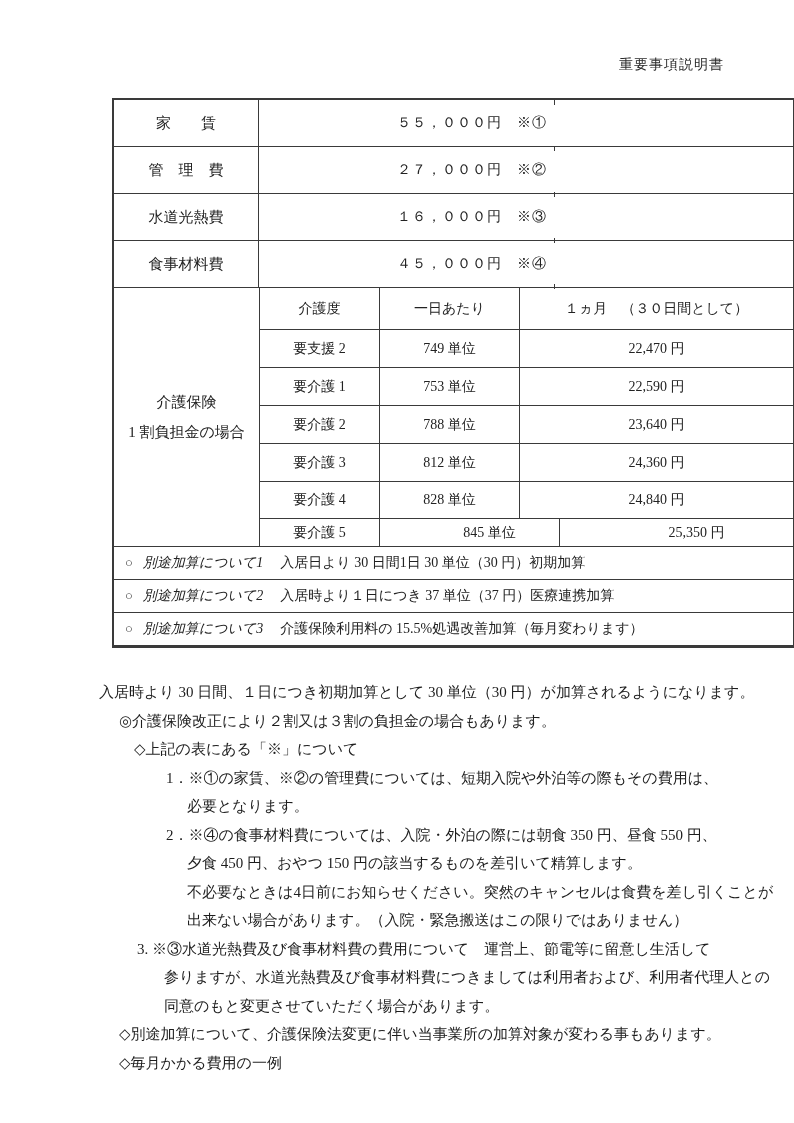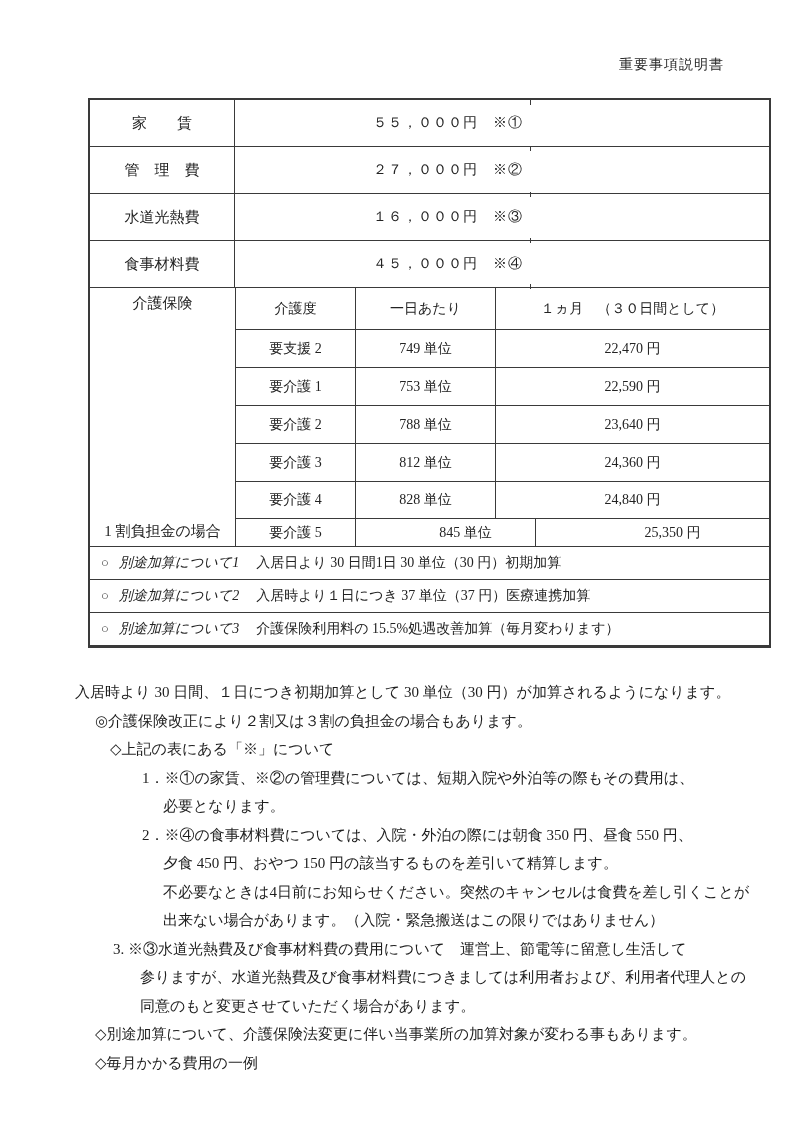--- a/index.html
+++ b/index.html
@@ -2,21 +2,21 @@
 <html><head>
 <meta charset="utf-8">
 <style>
   html,body{margin:0;padding:0;}
   body{
     width:794px;height:1123px;position:relative;background:#ffffff;
     font-family:"Liberation Serif","DejaVu Serif",serif;
     color:#1d1d1d;
     -webkit-font-smoothing:antialiased;
   }
-  .page{position:absolute;inset:0;overflow:hidden;}
+  .page{position:absolute;inset:0;overflow:hidden;margin-left:24px;}
 
   
   .doc-title{
     position:absolute;top:56px;right:70px;
     font-size:14px;letter-spacing:1px;color:#2a2a2a;
   }
 
   
   .fees-table{
     position:absolute;left:88px;top:98px;width:683px;
@@ -32,21 +32,21 @@
   }
   .fee-value{
     flex:1;display:flex;align-items:center;justify-content:center;
     padding-right:108px;font-size:14px;letter-spacing:1px;color:#222;
   }
 
   
   .care-wrap{display:flex;border-bottom:1px solid #3a3a3a;}
   .care-side{
     width:145px;border-right:1px solid #3a3a3a;
-    display:flex;flex-direction:column;justify-content:space-between;align-items:center;
+    display:flex;flex-direction:column;justify-content:center;align-items:center;
     font-size:15px;line-height:30px;color:#222;
   }
   .care-main{flex:1;display:flex;flex-direction:column;}
   .care-tr{display:flex;border-bottom:1px solid #3a3a3a;}
   .care-tr:last-child{border-bottom:none;gap:40px;}
   .care-tr .cg{width:120px;border-right:1px solid #3a3a3a;}
   .care-tr .cd{width:140px;border-right:1px solid #3a3a3a;}
   .care-tr .cm{flex:1;}
   .care-tr .cell{
     display:flex;align-items:center;justify-content:center;

